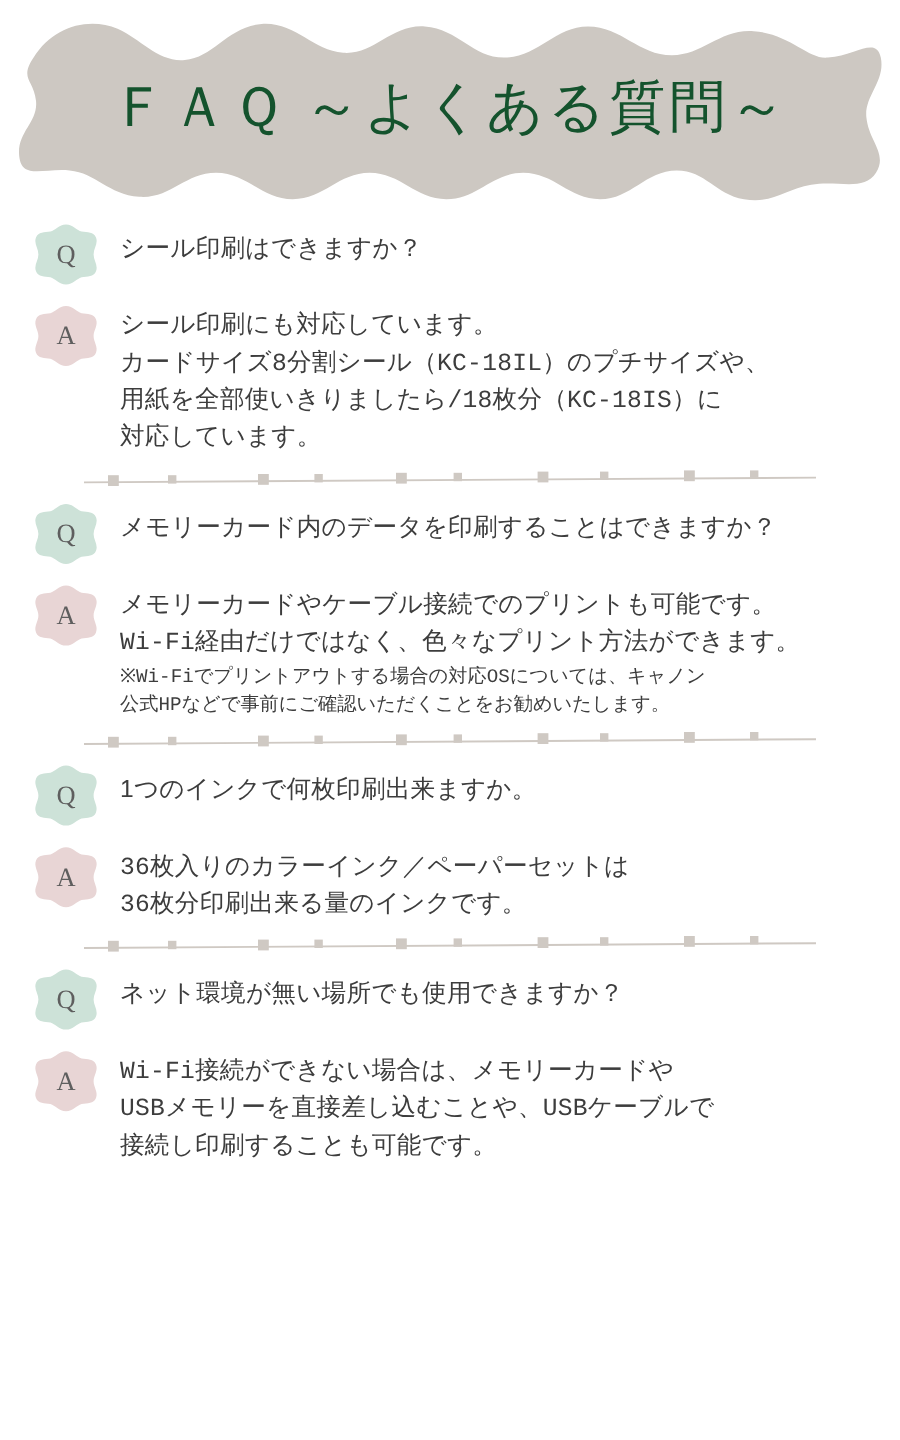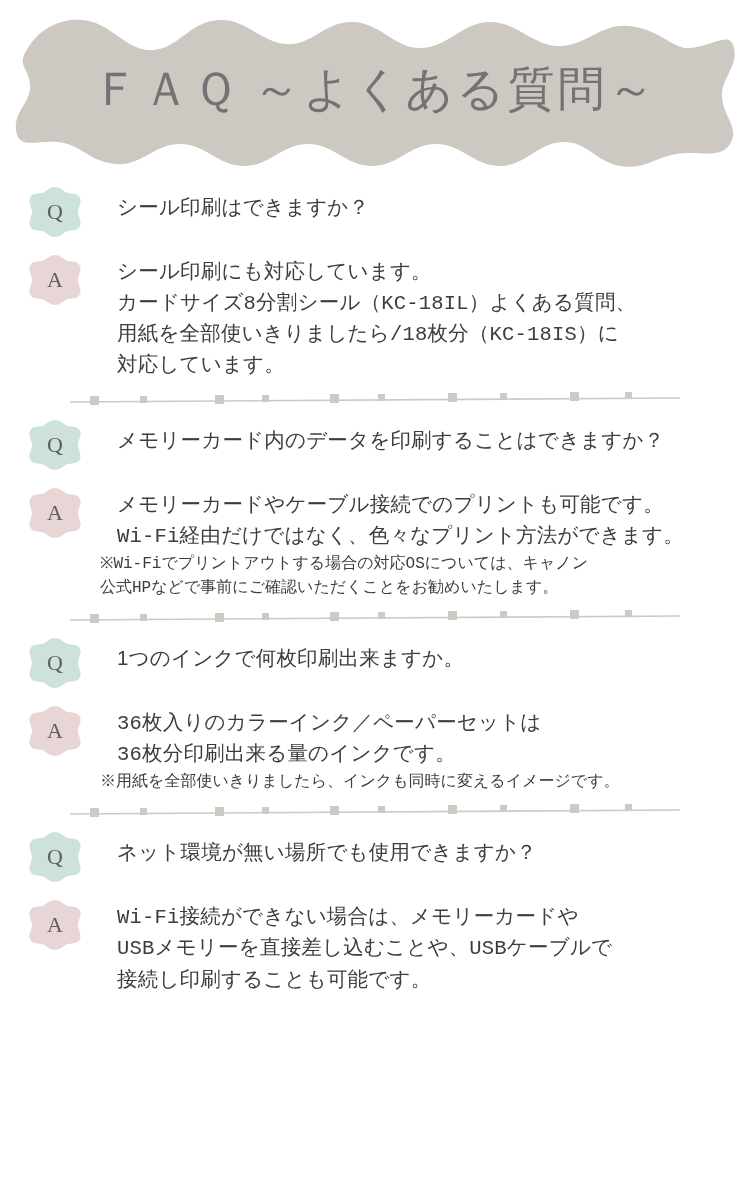--- a/index.html
+++ b/index.html
@@ -30,21 +30,21 @@
     height: 162px;
   }
   .header .title {
     position: absolute;
     left: 0;
     top: 58px;
     width: 750px;
     text-align: center;
     font-size: 47px;
     letter-spacing: 3px;
-    color: #737373;
+    color: #14532d;
     font-family: "Liberation Serif", "DejaVu Serif", serif;
     font-weight: 400;
     white-space: nowrap;
   }
 
   
   .faq {
     position: relative;
     padding: 0 0 0 0;
   }
@@ -86,21 +86,20 @@
     color: #3d3d3d;
     letter-spacing: 0.2px;
   }
   .qa-text.answer {
     padding-top: 4px;
     font-family: Liberation Mono, monospace;
   }
   .qa-text .line {
     display: block;
     white-space: nowrap;
-    margin-left: 17px;
   }
   .qa-text .small {
     display: block;
     font-size: 16px;
     line-height: 1.5;
     letter-spacing: 0;
     color: #3d3d3d;
     white-space: nowrap;
   }
 
@@ -145,21 +144,21 @@
     <div class="badge-wrap">
       <div class="badge">
         <svg viewBox="0 0 54 54" width="54" height="54" xmlns="http://www.w3.org/2000/svg">
           <path fill="#e8d5d5" d="M27,2 C33,2 36,7 40,8 C45,9 50,8 52,13 C54,18 50,22 50,27 C50,32 54,36 52,41 C50,46 45,45 40,46 C36,47 33,52 27,52 C21,52 18,47 14,46 C9,45 4,46 2,41 C0,36 4,32 4,27 C4,22 0,18 2,13 C4,8 9,9 14,8 C18,7 21,2 27,2 Z"></path>
         </svg>
         <div class="letter">A</div>
       </div>
     </div>
     <div class="qa-text answer">
       <span class="line">シール印刷にも対応しています。</span>
-      <span class="line">カードサイズ8分割シール（KC-18IL）よくある質問、</span>
+      <span class="line">カードサイズ8分割シール（KC-18IL）のプチサイズや、</span>
       <span class="line">用紙を全部使いきりましたら/18枚分（KC-18IS）に</span>
       <span class="line">対応しています。</span>
     </div>
   </div>
 
   <svg class="divider" viewBox="0 0 750 36" xmlns="http://www.w3.org/2000/svg">
     <path d="M70,20 L680,16" stroke="#cfc9c3" stroke-width="1.6" fill="none"></path>
     <rect x="90" y="14" width="9" height="9" fill="#cfc9c3"></rect>
     <rect x="140" y="14" width="7" height="7" fill="#cfc9c3"></rect>
     <rect x="215" y="13" width="9" height="9" fill="#cfc9c3"></rect>
@@ -240,21 +239,20 @@
       <div class="badge">
         <svg viewBox="0 0 54 54" width="54" height="54" xmlns="http://www.w3.org/2000/svg">
           <path fill="#e8d5d5" d="M27,2 C33,2 36,7 40,8 C45,9 50,8 52,13 C54,18 50,22 50,27 C50,32 54,36 52,41 C50,46 45,45 40,46 C36,47 33,52 27,52 C21,52 18,47 14,46 C9,45 4,46 2,41 C0,36 4,32 4,27 C4,22 0,18 2,13 C4,8 9,9 14,8 C18,7 21,2 27,2 Z"></path>
         </svg>
         <div class="letter">A</div>
       </div>
     </div>
     <div class="qa-text answer">
       <span class="line">36枚入りのカラーインク／ペーパーセットは</span>
       <span class="line">36枚分印刷出来る量のインクです。</span>
-      <span class="small">※用紙を全部使いきりましたら、インクも同時に変えるイメージです。</span>
     </div>
   </div>
 
   <svg class="divider" viewBox="0 0 750 36" xmlns="http://www.w3.org/2000/svg">
     <path d="M70,20 L680,16" stroke="#cfc9c3" stroke-width="1.6" fill="none"></path>
     <rect x="90" y="14" width="9" height="9" fill="#cfc9c3"></rect>
     <rect x="140" y="14" width="7" height="7" fill="#cfc9c3"></rect>
     <rect x="215" y="13" width="9" height="9" fill="#cfc9c3"></rect>
     <rect x="262" y="13" width="7" height="7" fill="#cfc9c3"></rect>
     <rect x="330" y="12" width="9" height="9" fill="#cfc9c3"></rect>

